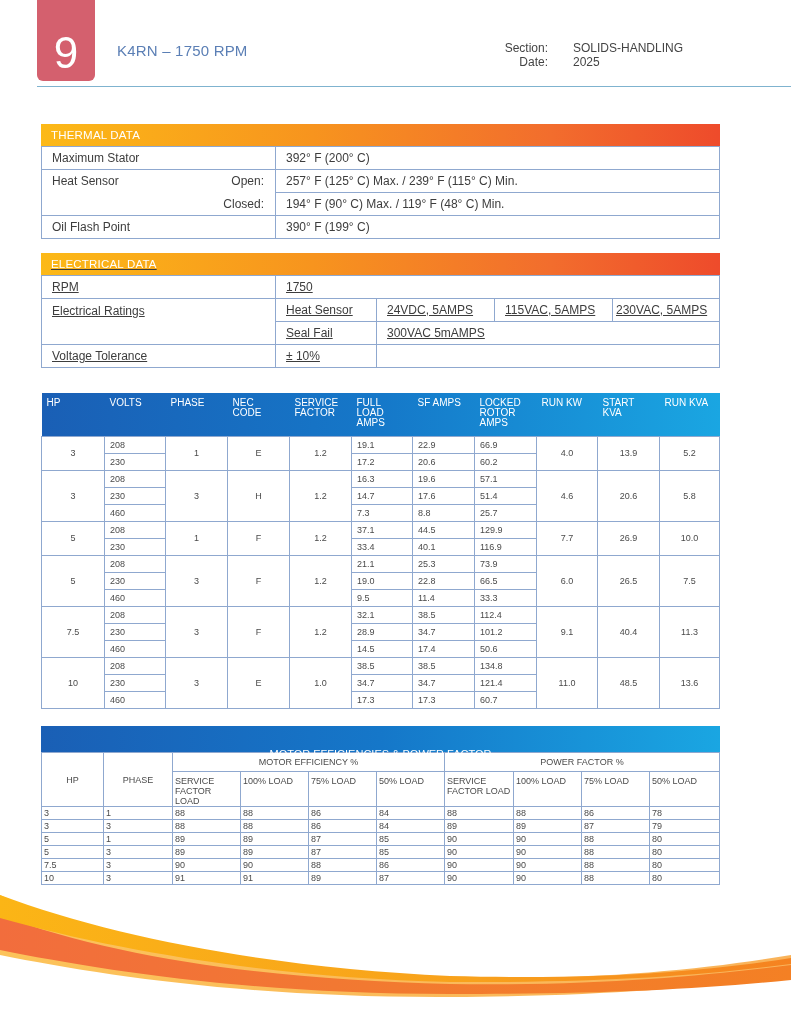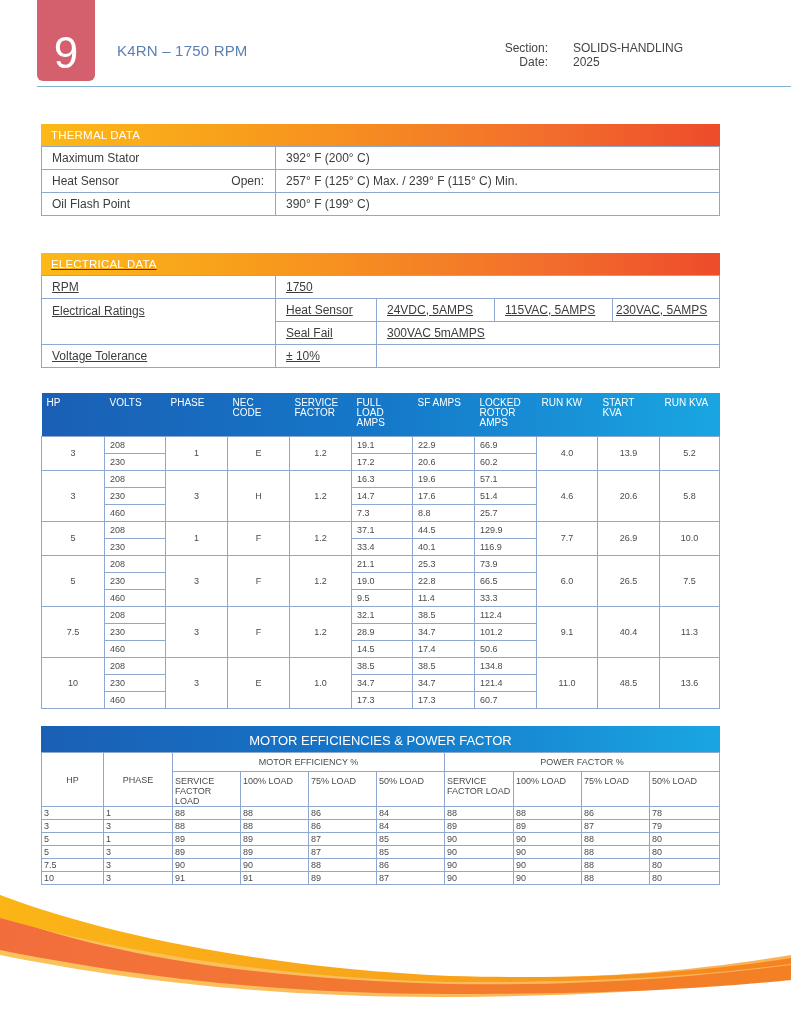--- a/index.html
+++ b/index.html
@@ -23,21 +23,21 @@
 
   .motor { position: absolute; left: 41px; top: 393px; width: 679px; }
   .motor table { width: 100%; }
   .motor th { background: linear-gradient(90deg, #1a62b8 0%, #1577c9 50%, #19a2e0 100%); color: #ffffff; font-weight: normal; font-size: 10px; text-align: left; vertical-align: top; padding: 5px 5px 0 5px; line-height: 10px; height: 43px; }
   .motor .hdr-row { background: linear-gradient(90deg, #1a5fb5 0%, #1578c9 50%, #1aa6e2 100%); }
   .motor .hdr-row th { background: transparent; }
   .motor td { border: 1px solid #8fa8cf; font-size: 9px; color: #4a4a4a; height: 17px; padding: 0 5px; vertical-align: middle; }
   .motor td.c { text-align: center; }
 
   .eff { position: absolute; left: 41px; top: 726px; width: 679px; }
-  .eff-title { height: 26px; background: linear-gradient(90deg, #1a5fb5 0%, #1577c9 50%, #1aa6e2 100%); color: #ffffff; font-size: 13px; text-align: center; padding-top: 7px; }
+  .eff-title { height: 26px; background: linear-gradient(90deg, #1a5fb5 0%, #1577c9 50%, #1aa6e2 100%); color: #ffffff; font-size: 11px; text-align: center; padding-top: 22px; }
   .eff table { width: 100%; }
   .eff td { border: 1px solid #8fa8cf; font-size: 9px; color: #4a4a4a; padding: 0 2px; vertical-align: middle; }
   .eff td.c { text-align: center; }
   .eff .grp td { height: 19px; margin-left: 21px; }
   .eff .sub td { height: 33px; vertical-align: top; padding-top: 4px; line-height: 10px; }
   .eff .data td { height: 13px; line-height: 11px; }
 
   .swoosh { position: absolute; left: 0; top: 880px; width: 791px; height: 144px; }
 </style>
 </head>
@@ -69,20 +69,25 @@
       </colgroup>
     <tbody>
     <tr>
       <td colspan="2">Maximum Stator</td>
       <td>392° F (200° C)</td>
     </tr>
     <tr>
       <td style="border-right:none;border-bottom:none;">Heat Sensor</td>
       <td class="right" style="border-left:none;border-bottom:none;">Open:</td>
       <td>257° F (125° C) Max. / 239° F (115° C) Min.</td>
+    </tr>
+    <tr>
+      <td style="border-right:none;border-top:none;"></td>
+      <td class="right" style="border-left:none;border-top:none;">Closed:</td>
+      <td>194° F (90° C) Max. / 119° F (48° C) Min.</td>
     </tr>
     <tr>
       <td colspan="2">Oil Flash Point</td>
       <td>390° F (199° C)</td>
     </tr>
   </tbody>
     </table>
 </div>
 
 <div class="sect" style="top:253px;text-decoration:underline;">

